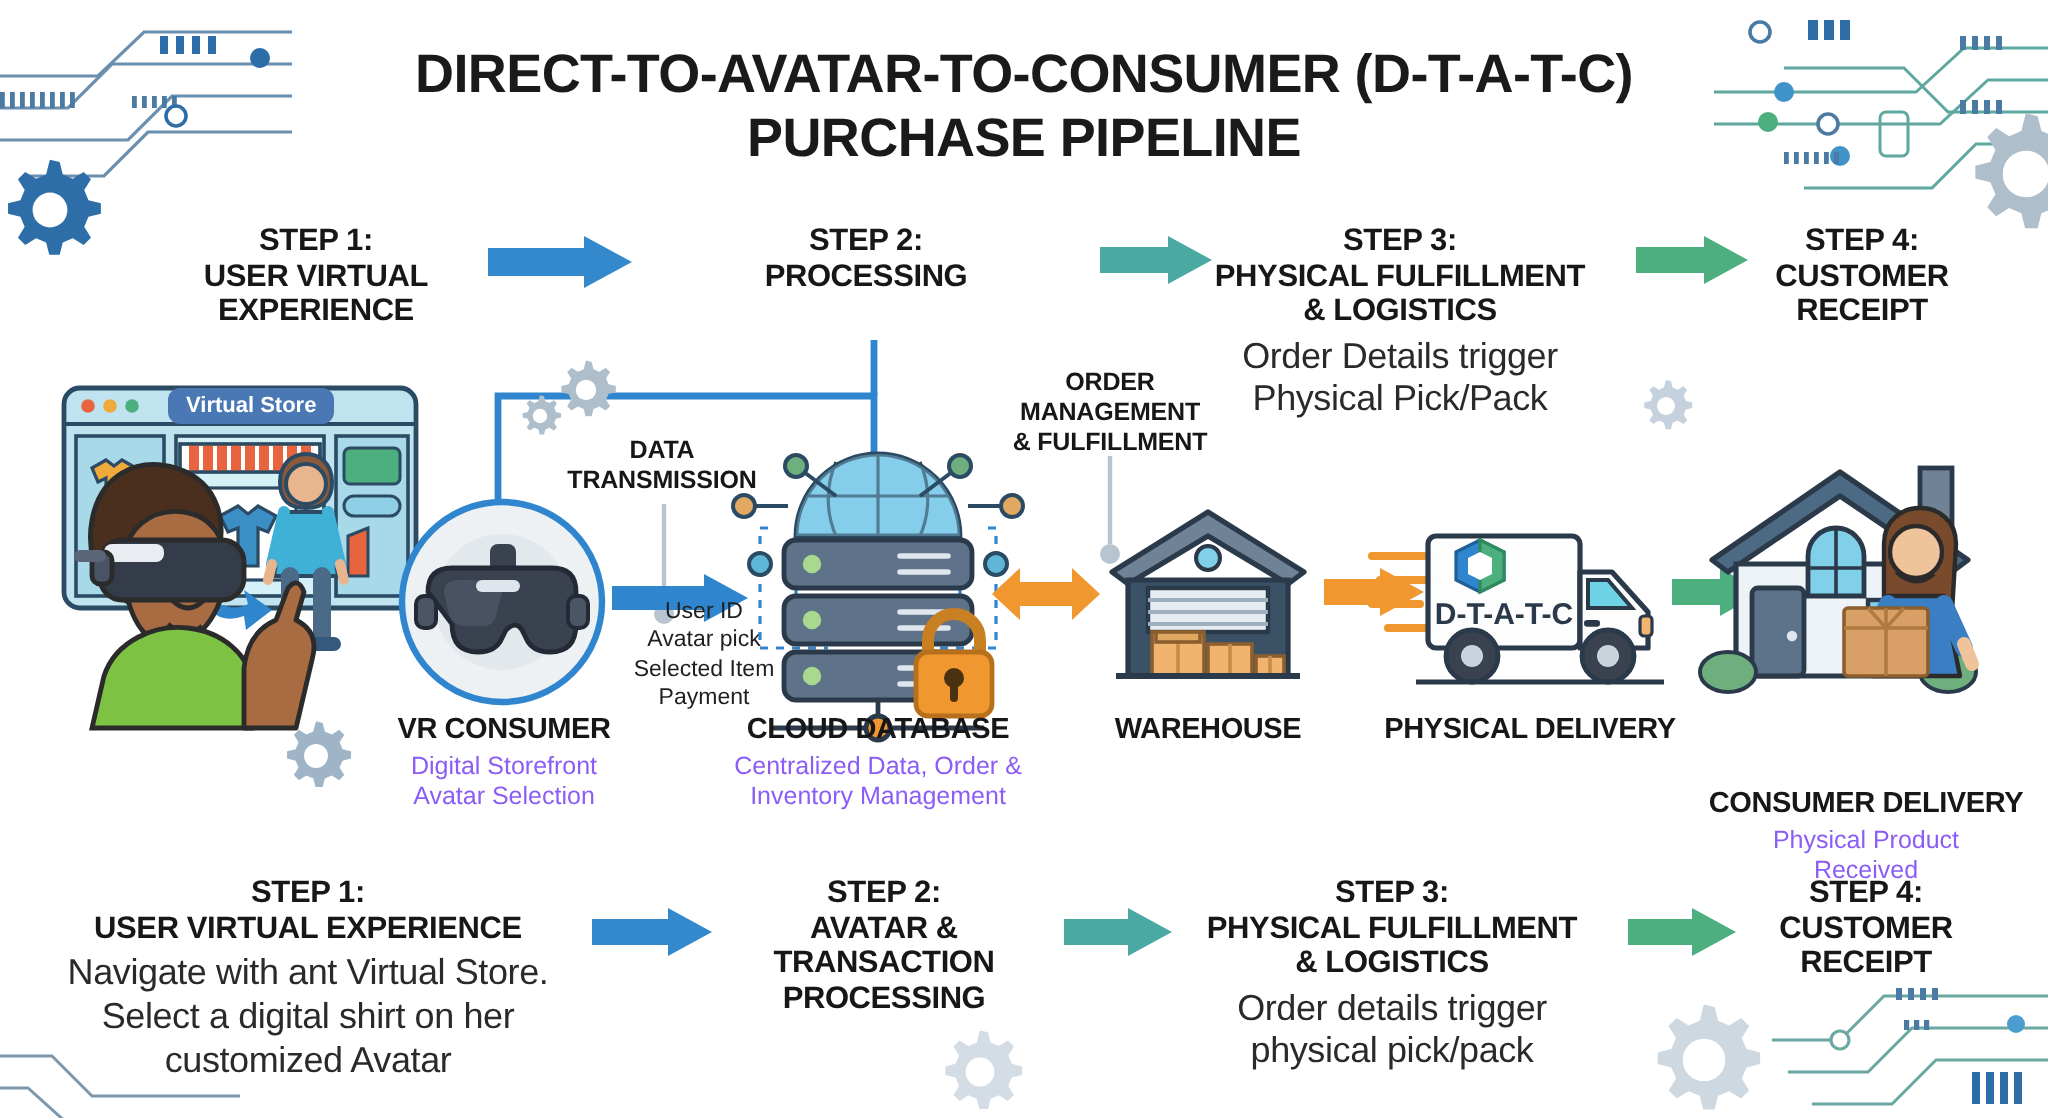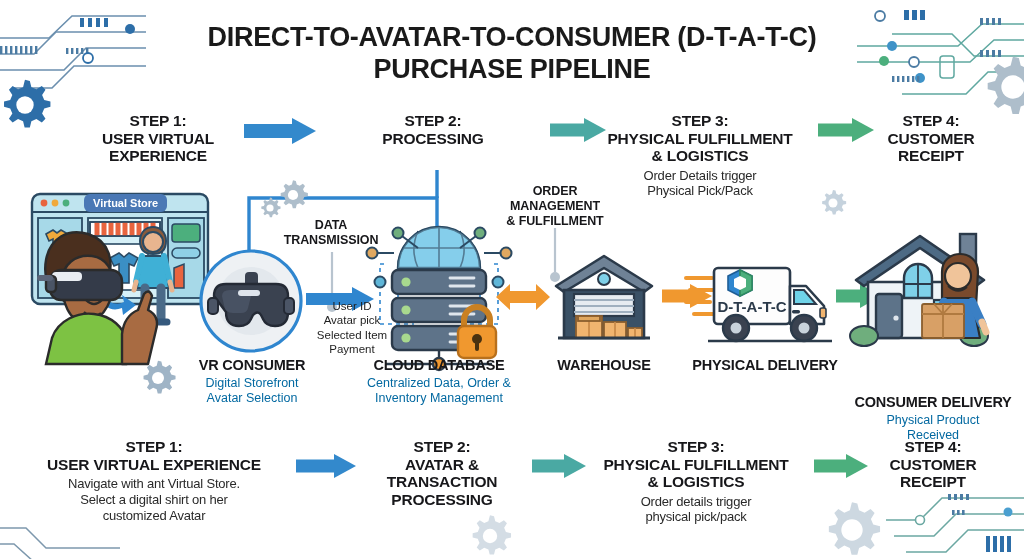--- a/index.html
+++ b/index.html
@@ -26,21 +26,21 @@
   .step-head {
     text-align: center;
     font-weight: bold;
     color: #17171a;
     line-height: 1.13;
     font-size: 15.5px;
     letter-spacing: -0.2px;
   }
   .step-sub {
     text-align: center;
-    font-size: 13px;
+    font-size: 18px;
     font-weight: normal;
     color: #2a2a2a;
     line-height: 1.22;
     margin-top: 3px;
   }
 
   
   .arrow { position: absolute; }
   .arrow .shaft { position: absolute; left: 0; top: 50%; transform: translateY(-50%); }
   .arrow .head {
@@ -49,21 +49,21 @@
     border-top: 13px solid transparent;
     border-bottom: 13px solid transparent;
   }
 
   
   .cap-title {
     text-align: center; font-weight: bold; font-size: 14.5px;
     color: #17171a; letter-spacing: -0.2px; line-height: 1.15;
   }
   .cap-sub {
-    text-align: center; font-size: 12.5px; color: #0369a1;
+    text-align: center; font-size: 12.5px; color: #8b5cf6;
     line-height: 1.25; margin-top: 2px;
   }
 
   .mid-label {
     text-align: center; font-weight: bold; font-size: 12.5px;
     color: #17171a; line-height: 1.2; letter-spacing: -0.1px;
   }
   .tiny-list {
     text-align: center; font-size: 11.5px; color: #1f1f1f; line-height: 1.25;
   }

